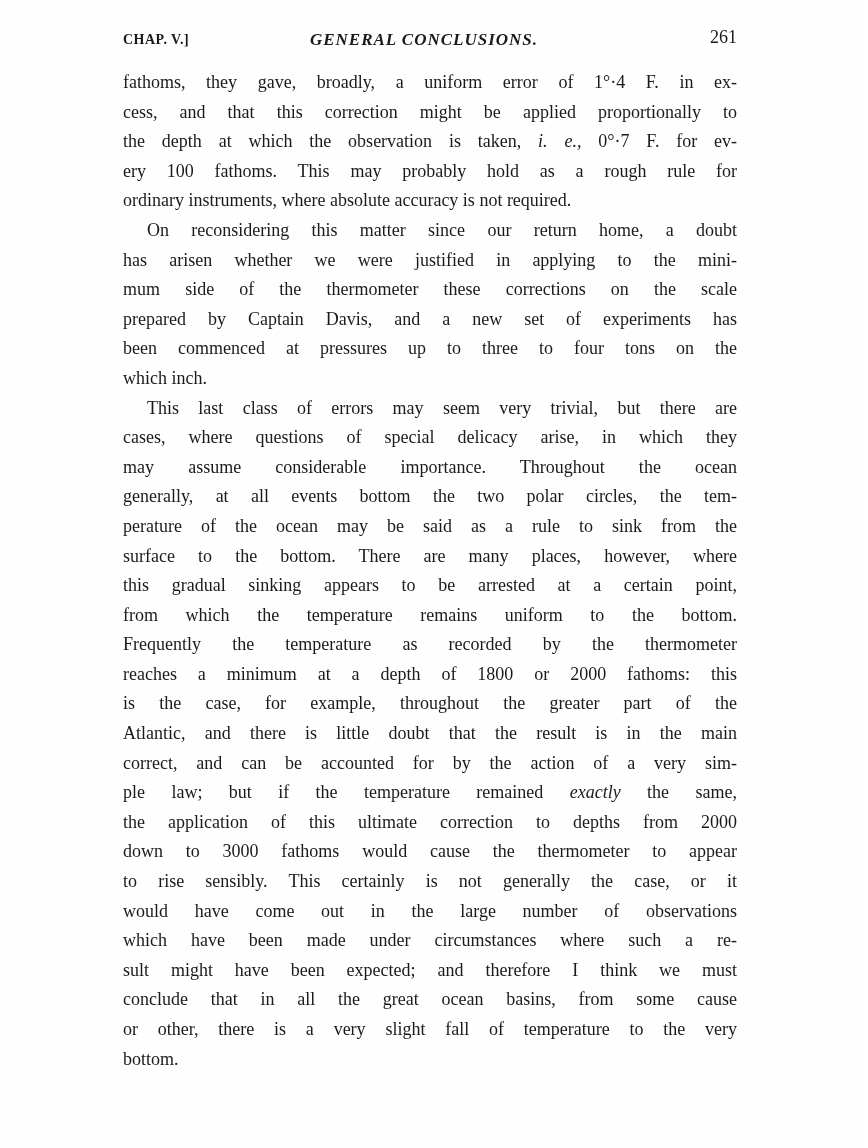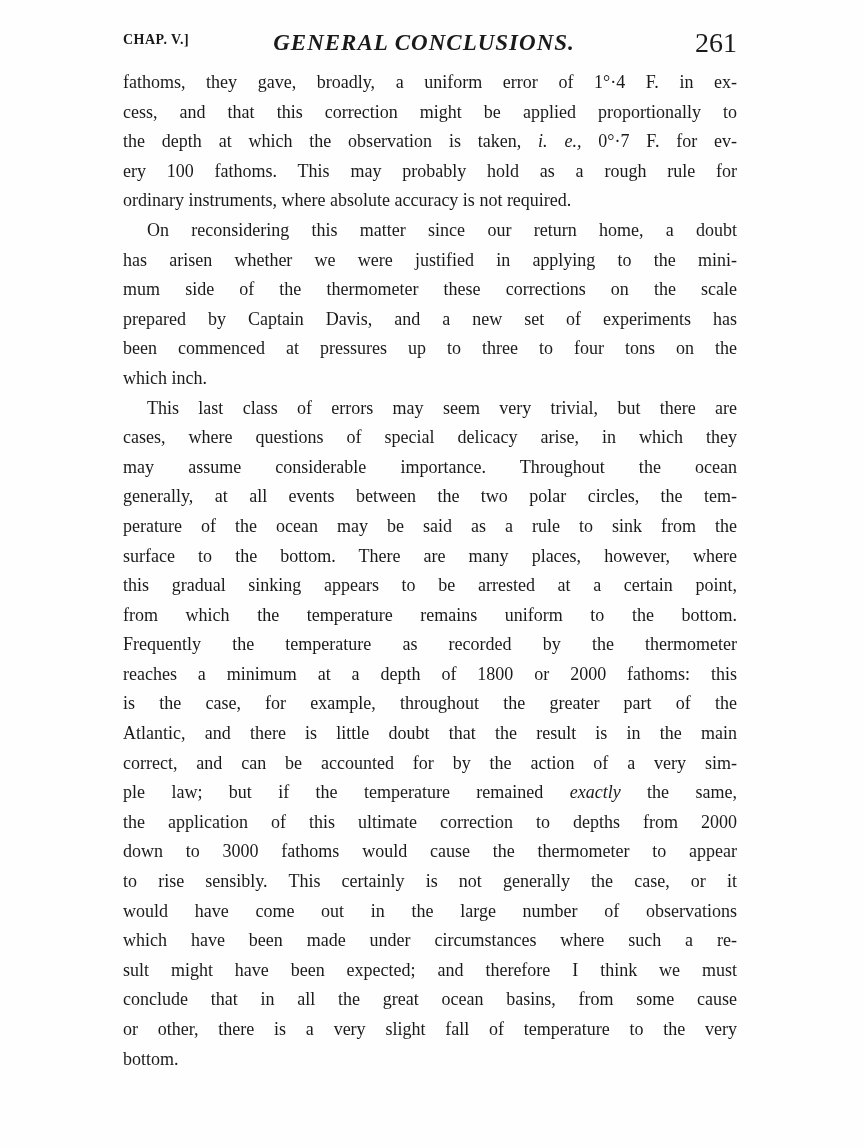--- a/index.html
+++ b/index.html
@@ -11,25 +11,25 @@
   }
   .running-head {
     position: absolute; left: 123px; top: 28px; width: 614px; height: 30px;
   }
   .rh-chap {
     position: absolute; left: 0; top: 4px;
     font-size: 14px; font-variant: small-caps; letter-spacing: 0.5px; font-weight: bold;
   }
   .rh-title {
     position: absolute; left: 0; right: 12px; top: 2px; text-align: center;
-    font-size: 23px; font-style: italic; font-weight: bold; letter-spacing: 1px;
+    font-size: 17px; font-style: italic; font-weight: bold; letter-spacing: 1px;
   }
   .rh-page {
     position: absolute; right: 0; top: -1px;
-    font-size: 28px;
+    font-size: 18px;
   }
   .body {
     position: absolute; left: 123px; top: 68px; width: 614px;
     font-size: 18px; line-height: 29.6px;
   }
   .line {
     display: block; height: 29.6px; white-space: nowrap;
     text-align: justify; text-align-last: justify;
   }
   .line.last { text-align-last: left; }
@@ -63,21 +63,21 @@
       <span class="line">mum side of the thermometer these corrections on the scale</span>
       <span class="line">prepared by Captain Davis, and a new set of experiments has</span>
       <span class="line">been commenced at pressures up to three to four tons on the</span>
       <span class="line last">which inch.</span>
     </div>
 
     <div>
       <span class="line indent">This last class of errors may seem very trivial, but there are</span>
       <span class="line">cases, where questions of special delicacy arise, in which they</span>
       <span class="line">may assume considerable importance.  Throughout the ocean</span>
-      <span class="line">generally, at all events between the two polar circles, the tem-</span>
+      <span class="line">generally, at all events bottom the two polar circles, the tem-</span>
       <span class="line">perature of the ocean may be said as a rule to sink from the</span>
       <span class="line">surface to the bottom.  There are many places, however, where</span>
       <span class="line">this gradual sinking appears to be arrested at a certain point,</span>
       <span class="line">from which the temperature remains uniform to the bottom.</span>
       <span class="line">Frequently the temperature as recorded by the thermometer</span>
       <span class="line">reaches a minimum at a depth of 1800 or 2000 fathoms: this</span>
       <span class="line">is the case, for example, throughout the greater part of the</span>
       <span class="line">Atlantic, and there is little doubt that the result is in the main</span>
       <span class="line">correct, and can be accounted for by the action of a very sim-</span>
       <span class="line"><span>ple law; but if the temperature remained</span> <span class="it">exactly</span> <span>the same,</span></span>

